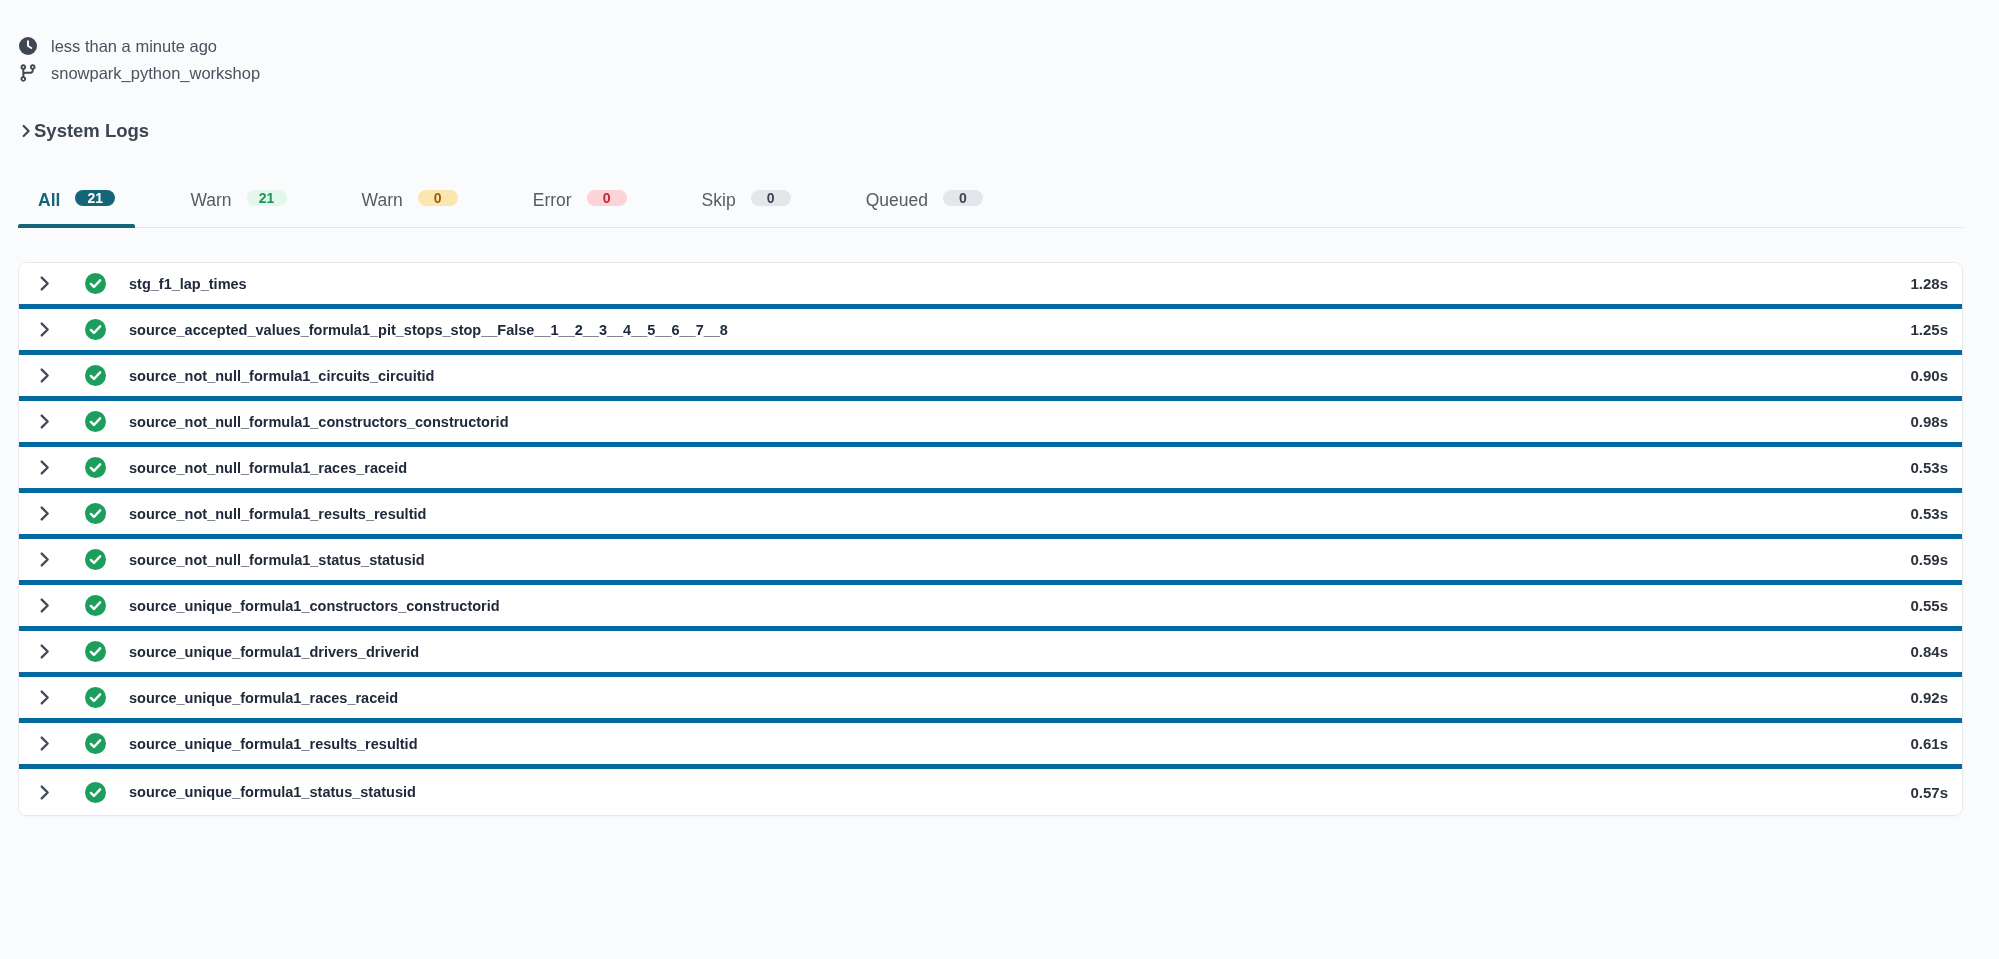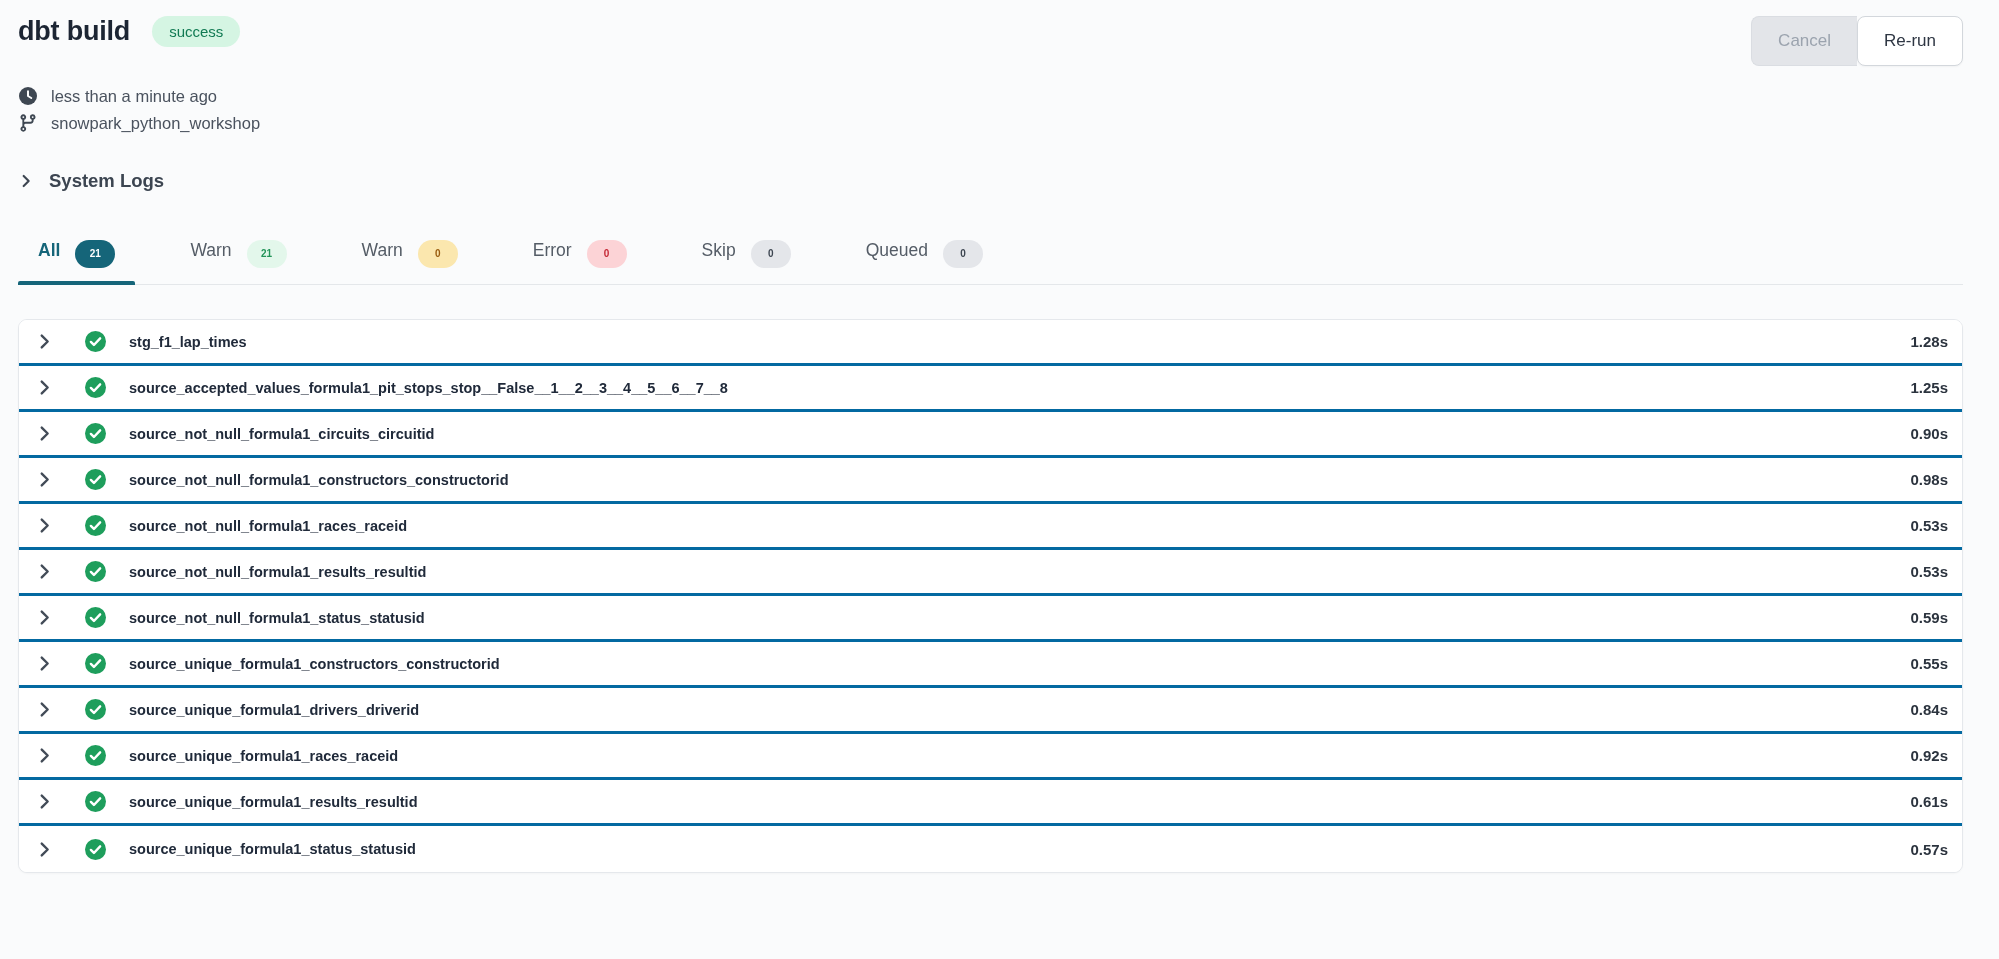--- a/index.html
+++ b/index.html
@@ -38,86 +38,76 @@
   }
 
   
   .meta { margin-top: 20px; display: flex; flex-direction: column; gap: 7px; }
   .meta-row { display: flex; align-items: center; gap: 13px; color: #4a525e; font-size: 16.5px; }
   .meta-row .icon { width: 20px; height: 20px; color: #3e4752; flex: 0 0 auto; display: flex; }
   .meta-row svg { width: 100%; height: 100%; }
 
   
   .system-logs {
-    margin-top: 37px; display: flex; align-items: center; gap: 15px;
+    margin-top: 37px; display: flex; align-items: center; 
     cursor: pointer; width: fit-content;
   }
   .system-logs .icon { width: 16px; height: 16px; color: #3c4551; display: flex; }
   .system-logs-label { font-size: 18.5px; font-weight: 700; color: #3c4551; }
 
   
   .tabs-wrap { margin-top: 40px; border-bottom: 1px solid #e4e7ea; }
   .tabs { display: flex; align-items: center; }
   .tab {
     position: relative; display: flex; gap: 15px;
     padding: 8px 20px 16px 20px; margin-right: 35px;
     background: none; border: none; cursor: pointer; font-family: inherit;
   }
   .tab-label { font-size: 17.5px; color: #545c66; }
   .tab.active .tab-label { color: #156579; font-weight: 700; }
   .tab-badge {
-    min-width: 40px; height: 28px; border-radius: 14px;
+    min-width: 40px; height: 16px; border-radius: 14px;
     display: inline-flex; align-items: center; justify-content: center;
-    font-size: 10px; font-weight: 700; padding: 0 10px; line-height: 1;
+    font-size: 14px; font-weight: 700; padding: 0 10px; line-height: 1;
   }
   .tab.active::after {
     content: ""; position: absolute; left: 0; right: 0; bottom: -1px;
     height: 4px; background: #156579; border-radius: 2px 2px 0 0;
   }
 
   
   .card {
     margin-top: 34px; background: #ffffff;
     border: 1px solid #e5e8ec; border-radius: 9px;
     box-shadow: 0 1px 2px rgba(16,24,40,0.03);
     overflow: hidden;
   }
   .run-row {
     display: flex; align-items: center; height: 46px;
-    padding: 0 14px 0 14px; border-bottom: 3px solid #0369a1;
+    padding: 0 14px 0 14px; border-bottom: 5px solid #0369a1;
     cursor: pointer; background: #fff;
   }
   .run-row:last-child { border-bottom: none; }
   .row-chevron { width: 19px; height: 19px; color: #434c58; margin-left: 2px; flex: 0 0 auto; display: flex; }
   .row-status { width: 21px; height: 21px; margin-left: 31px; flex: 0 0 auto; display: flex; }
   .row-name {
     margin-left: 23px; font-size: 14.5px; font-weight: 700; color: #202a3a;
     white-space: nowrap; overflow: hidden; text-overflow: ellipsis;
   }
   .row-time {
     margin-left: auto; font-size: 15px; font-weight: 700; color: #2b333e;
     padding-right: 0px; flex: 0 0 auto;
   }
   svg { display: block; }
 </style>
 </head>
 <body>
 
 <div class="page">
 
-  <div class="header-row">
-    <div class="header-left">
-      <h1 class="page-title">dbt build</h1>
-      <span class="status-badge">success</span>
-    </div>
-    <div class="header-actions">
-      <button class="btn btn-cancel" disabled="">Cancel</button>
-      <button class="btn btn-rerun">Re-run</button>
-    </div>
-  </div>
 
   <div class="meta">
     <div class="meta-row">
       <span class="icon">
         <svg viewBox="0 0 16 16">
             <circle cx="8" cy="8" r="7.2" fill="currentColor"></circle>
             <path d="M8 4.2V8l2.6 1.6" stroke="#fafbfc" stroke-width="1.6" fill="none" stroke-linecap="round" stroke-linejoin="round"></path>
           </svg>
       </span>
       <span>less than a minute ago</span>

